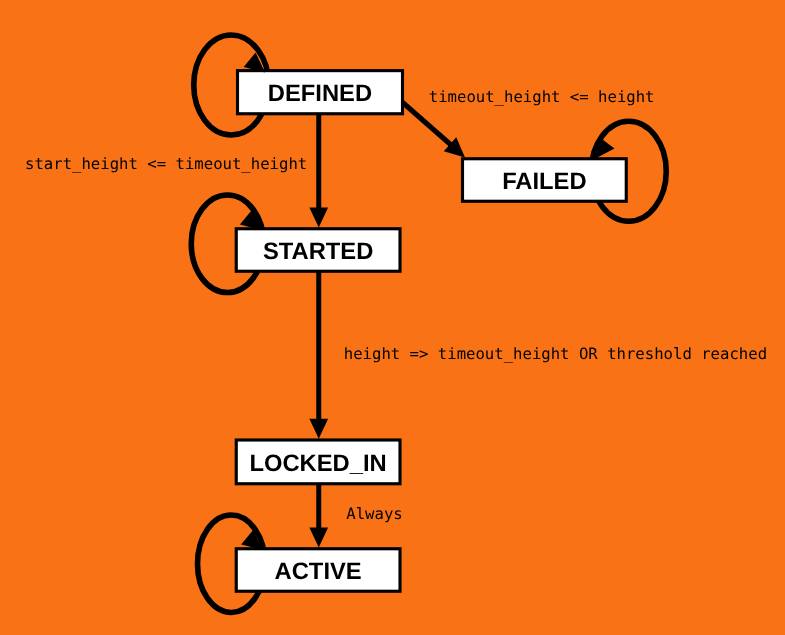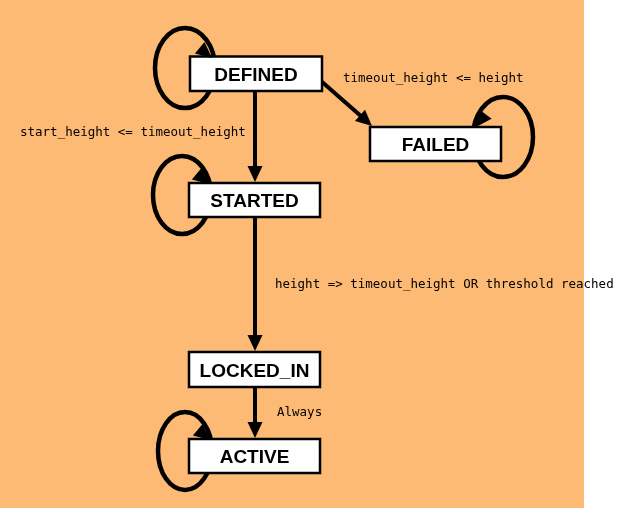--- a/index.html
+++ b/index.html
@@ -2,23 +2,23 @@
 <html><head>
 <meta charset="utf-8">
 <style>
   html, body {
     margin: 0;
     padding: 0;
     background: #ffffff;
   }
   .canvas {
     position: relative;
-    width: 584px;
+    width: 628px;
     height: 508px;
-    background: #fdba74;
+    background: #f97316;
     font-family: "Liberation Sans", sans-serif;
   }
   svg { display: block; }
   .loop {
     fill: none;
     stroke: #000000;
     stroke-width: 4.5;
   }
   .edge {
     fill: none;

